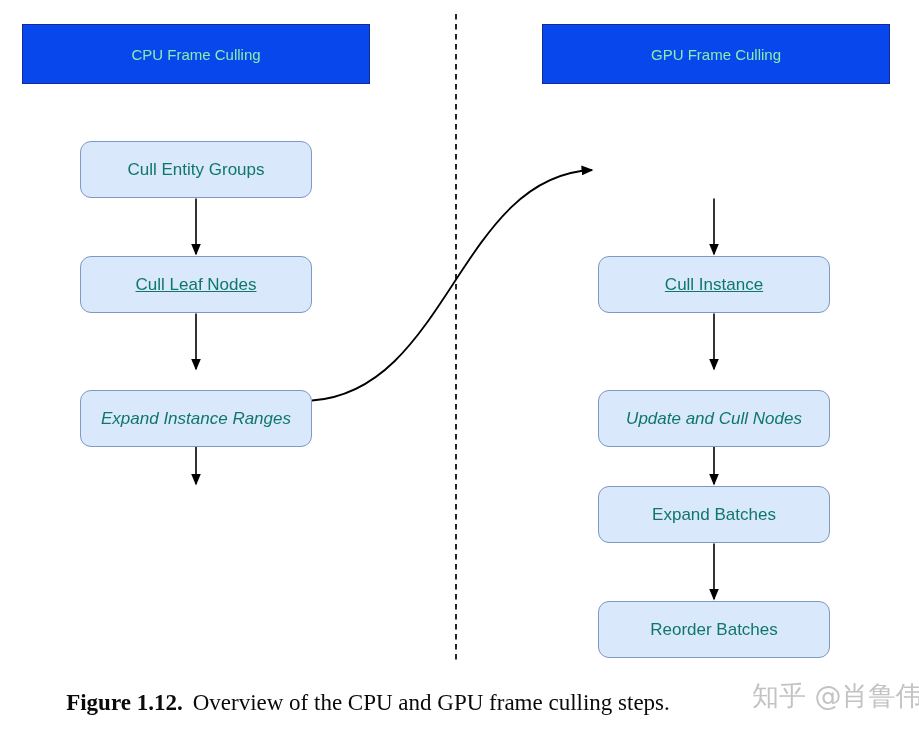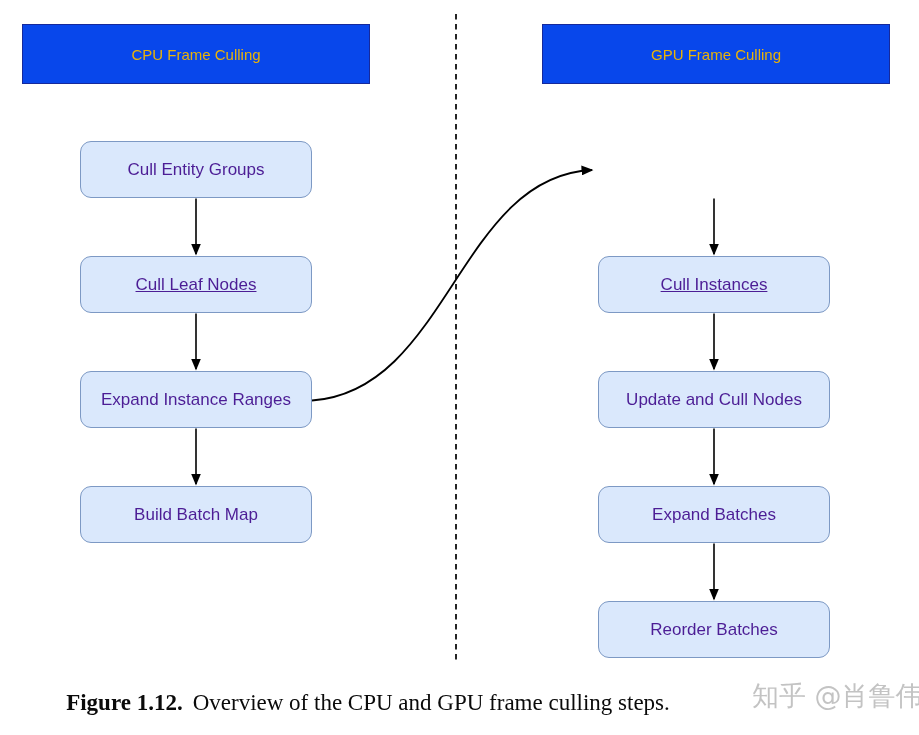--- a/index.html
+++ b/index.html
@@ -23,46 +23,46 @@
   .lane-header {
     position: absolute;
     width: 348px;
     height: 60px;
     background: var(--header-fill);
     border: 1.5px solid var(--header-border);
     box-sizing: border-box;
     display: flex;
     align-items: center;
     justify-content: center;
-    color: #eab308;
+    color: #86efac;
     font-size: 15px;
   }
   #cpu-header { left: 22px; top: 24px; }
   #gpu-header { left: 542px; top: 24px; }
 
   .step-box {
     position: absolute;
     width: 232px;
     height: 57px;
     background: var(--step-fill);
     border: 1.5px solid var(--step-border);
     border-radius: 11px;
     box-sizing: border-box;
     display: flex;
     align-items: center;
     justify-content: center;
-    color: #4c1d95;
+    color: #0f766e;
     font-size: 17px;
     text-align: center;
   }
   .cpu-col { left: 80px; }
   .gpu-col { left: 598px; }
   .row-0 { top: 141px; }
   .row-1 { top: 256px; text-decoration: underline; }
-  .row-2 { top: 371px; }
+  .row-2 { top: 390px; font-style: italic; }
   .row-3 { top: 486px; }
   .row-4 { top: 601px; }
 
   #connector-layer {
     position: absolute;
     left: 0; top: 0;
     width: 919px;
     height: 735px;
     pointer-events: none;
   }
@@ -128,26 +128,23 @@
 
   <div class="step-box cpu-col row-0">
     <span>Cull Entity Groups</span>
   </div>
   <div class="step-box cpu-col row-1">
     <span>Cull Leaf Nodes</span>
   </div>
   <div class="step-box cpu-col row-2">
     <span>Expand Instance Ranges</span>
   </div>
-  <div class="step-box cpu-col row-3">
-    <span>Build Batch Map</span>
-  </div>
 
   <div class="step-box gpu-col row-1">
-    <span>Cull Instances</span>
+    <span>Cull Instance</span>
   </div>
   <div class="step-box gpu-col row-2">
     <span>Update and Cull Nodes</span>
   </div>
   <div class="step-box gpu-col row-3">
     <span>Expand Batches</span>
   </div>
   <div class="step-box gpu-col row-4">
     <span>Reorder Batches</span>
   </div>

